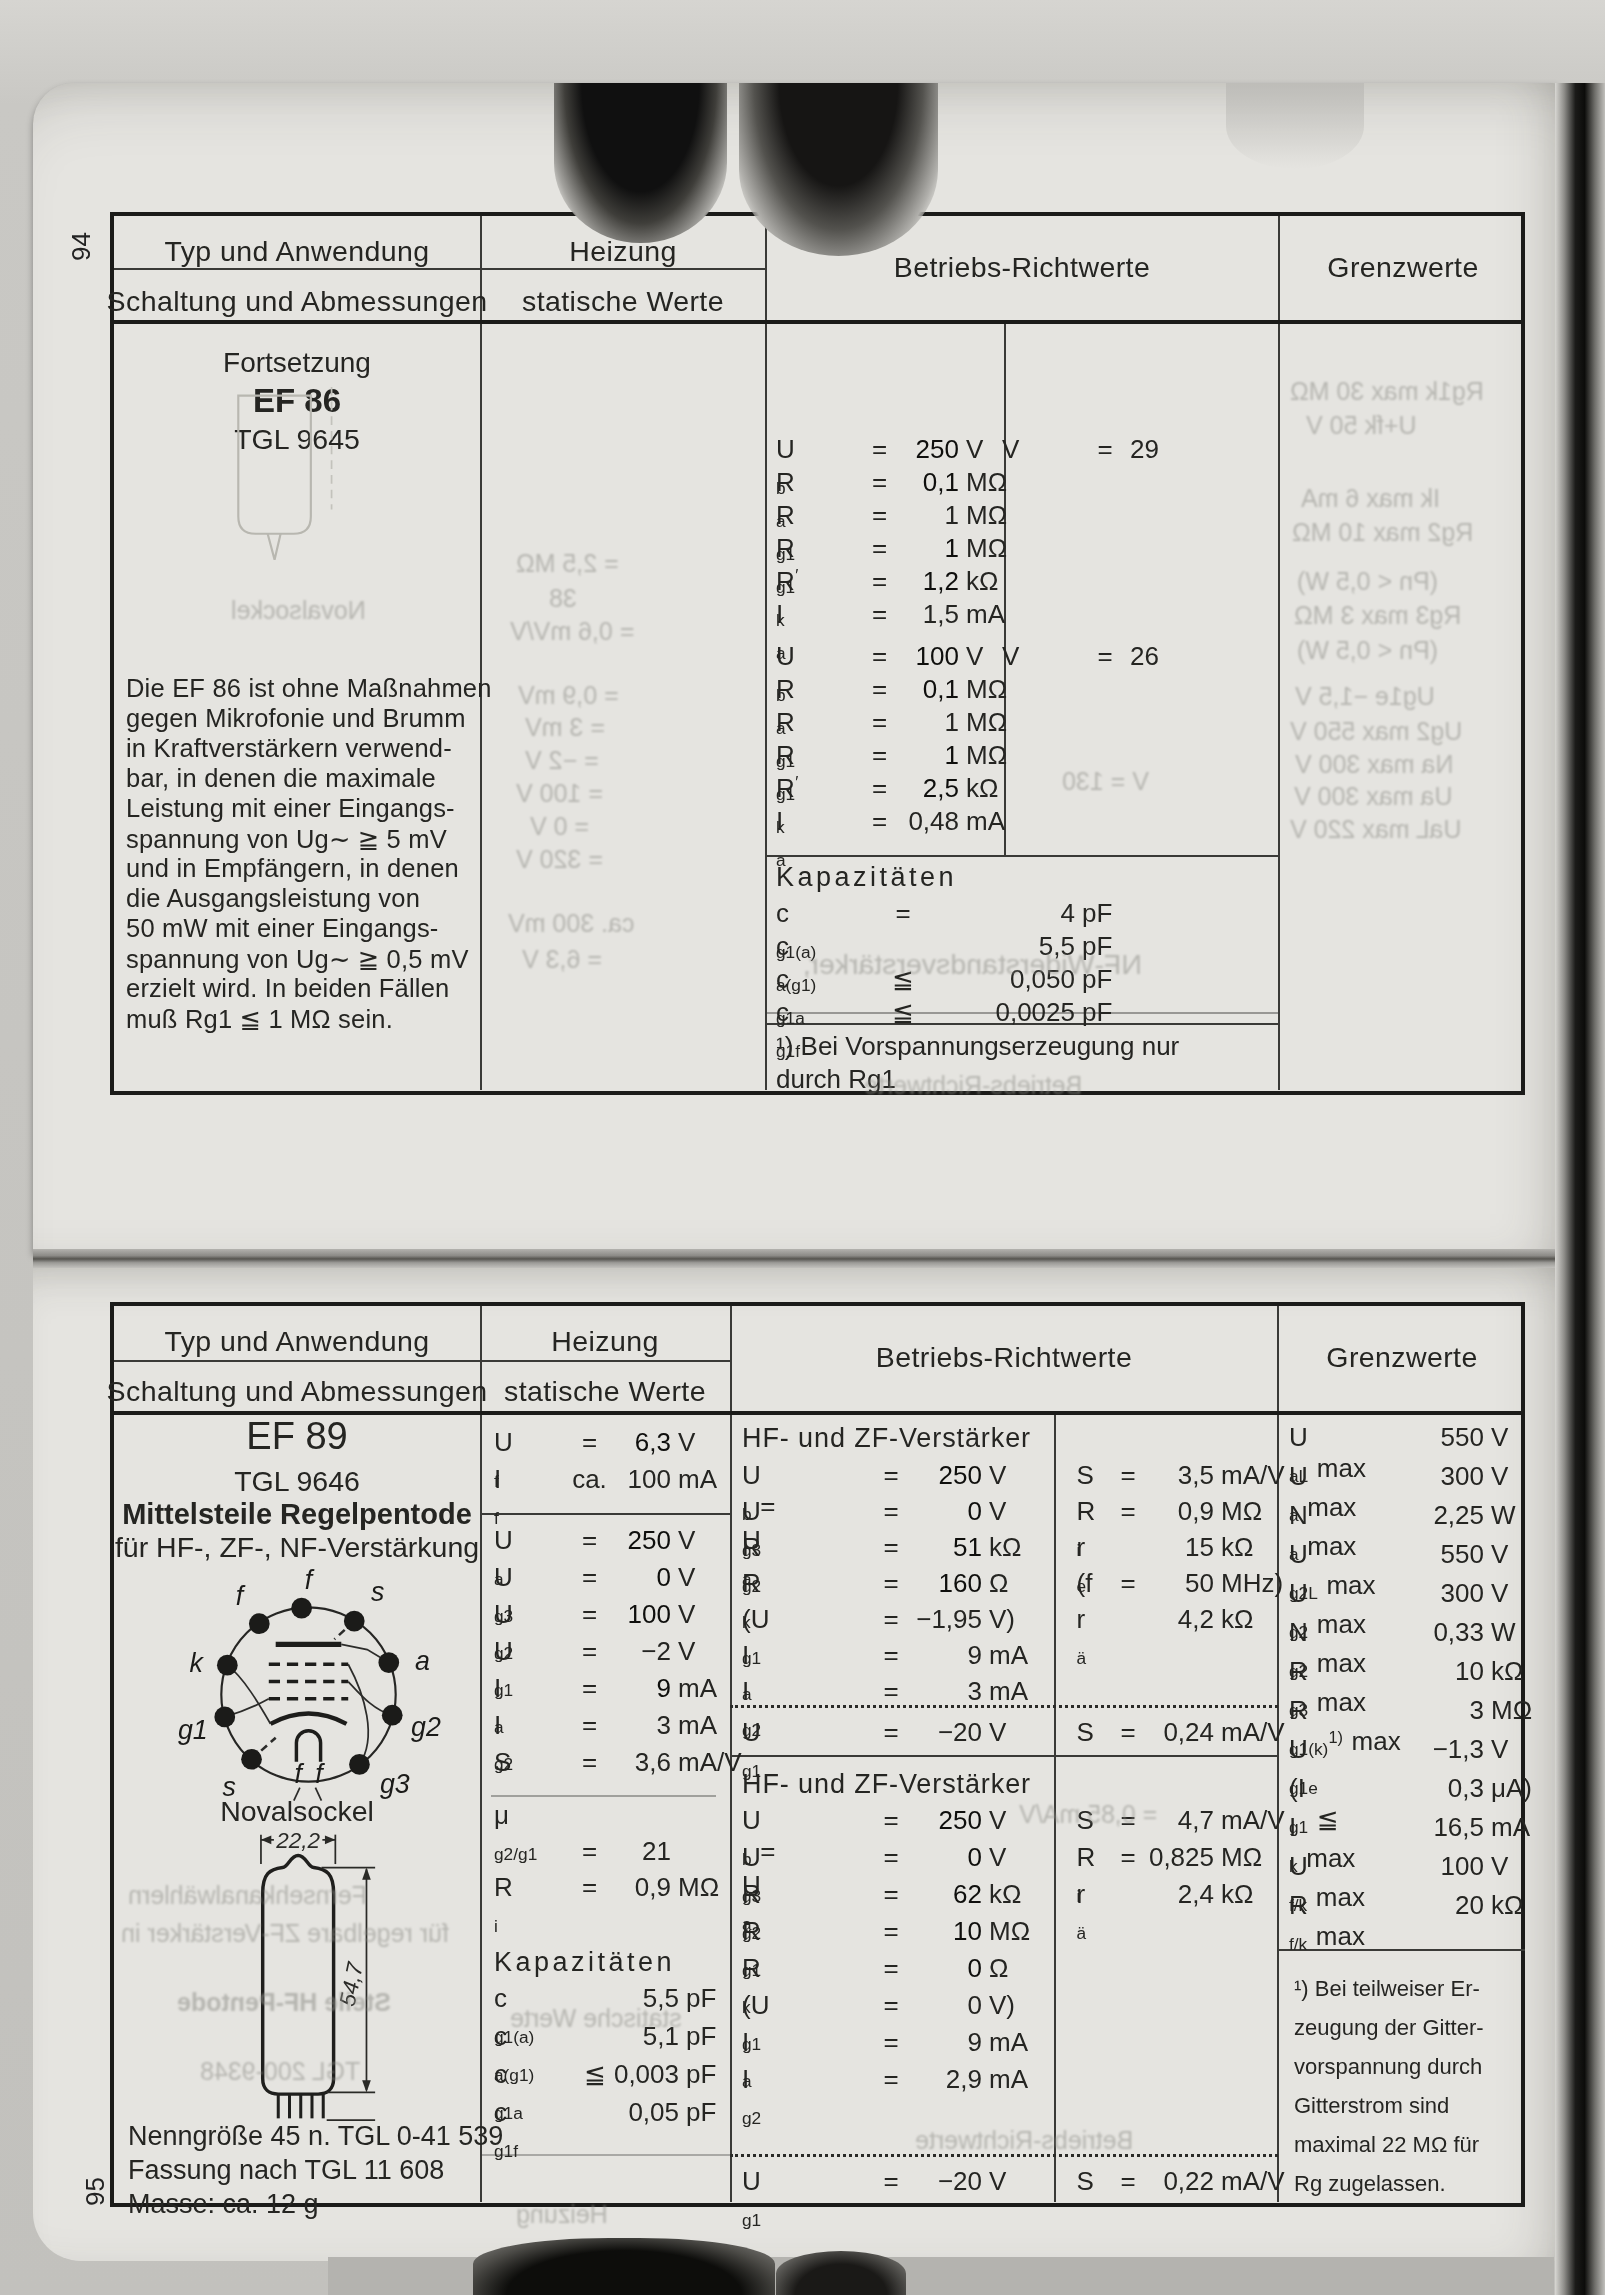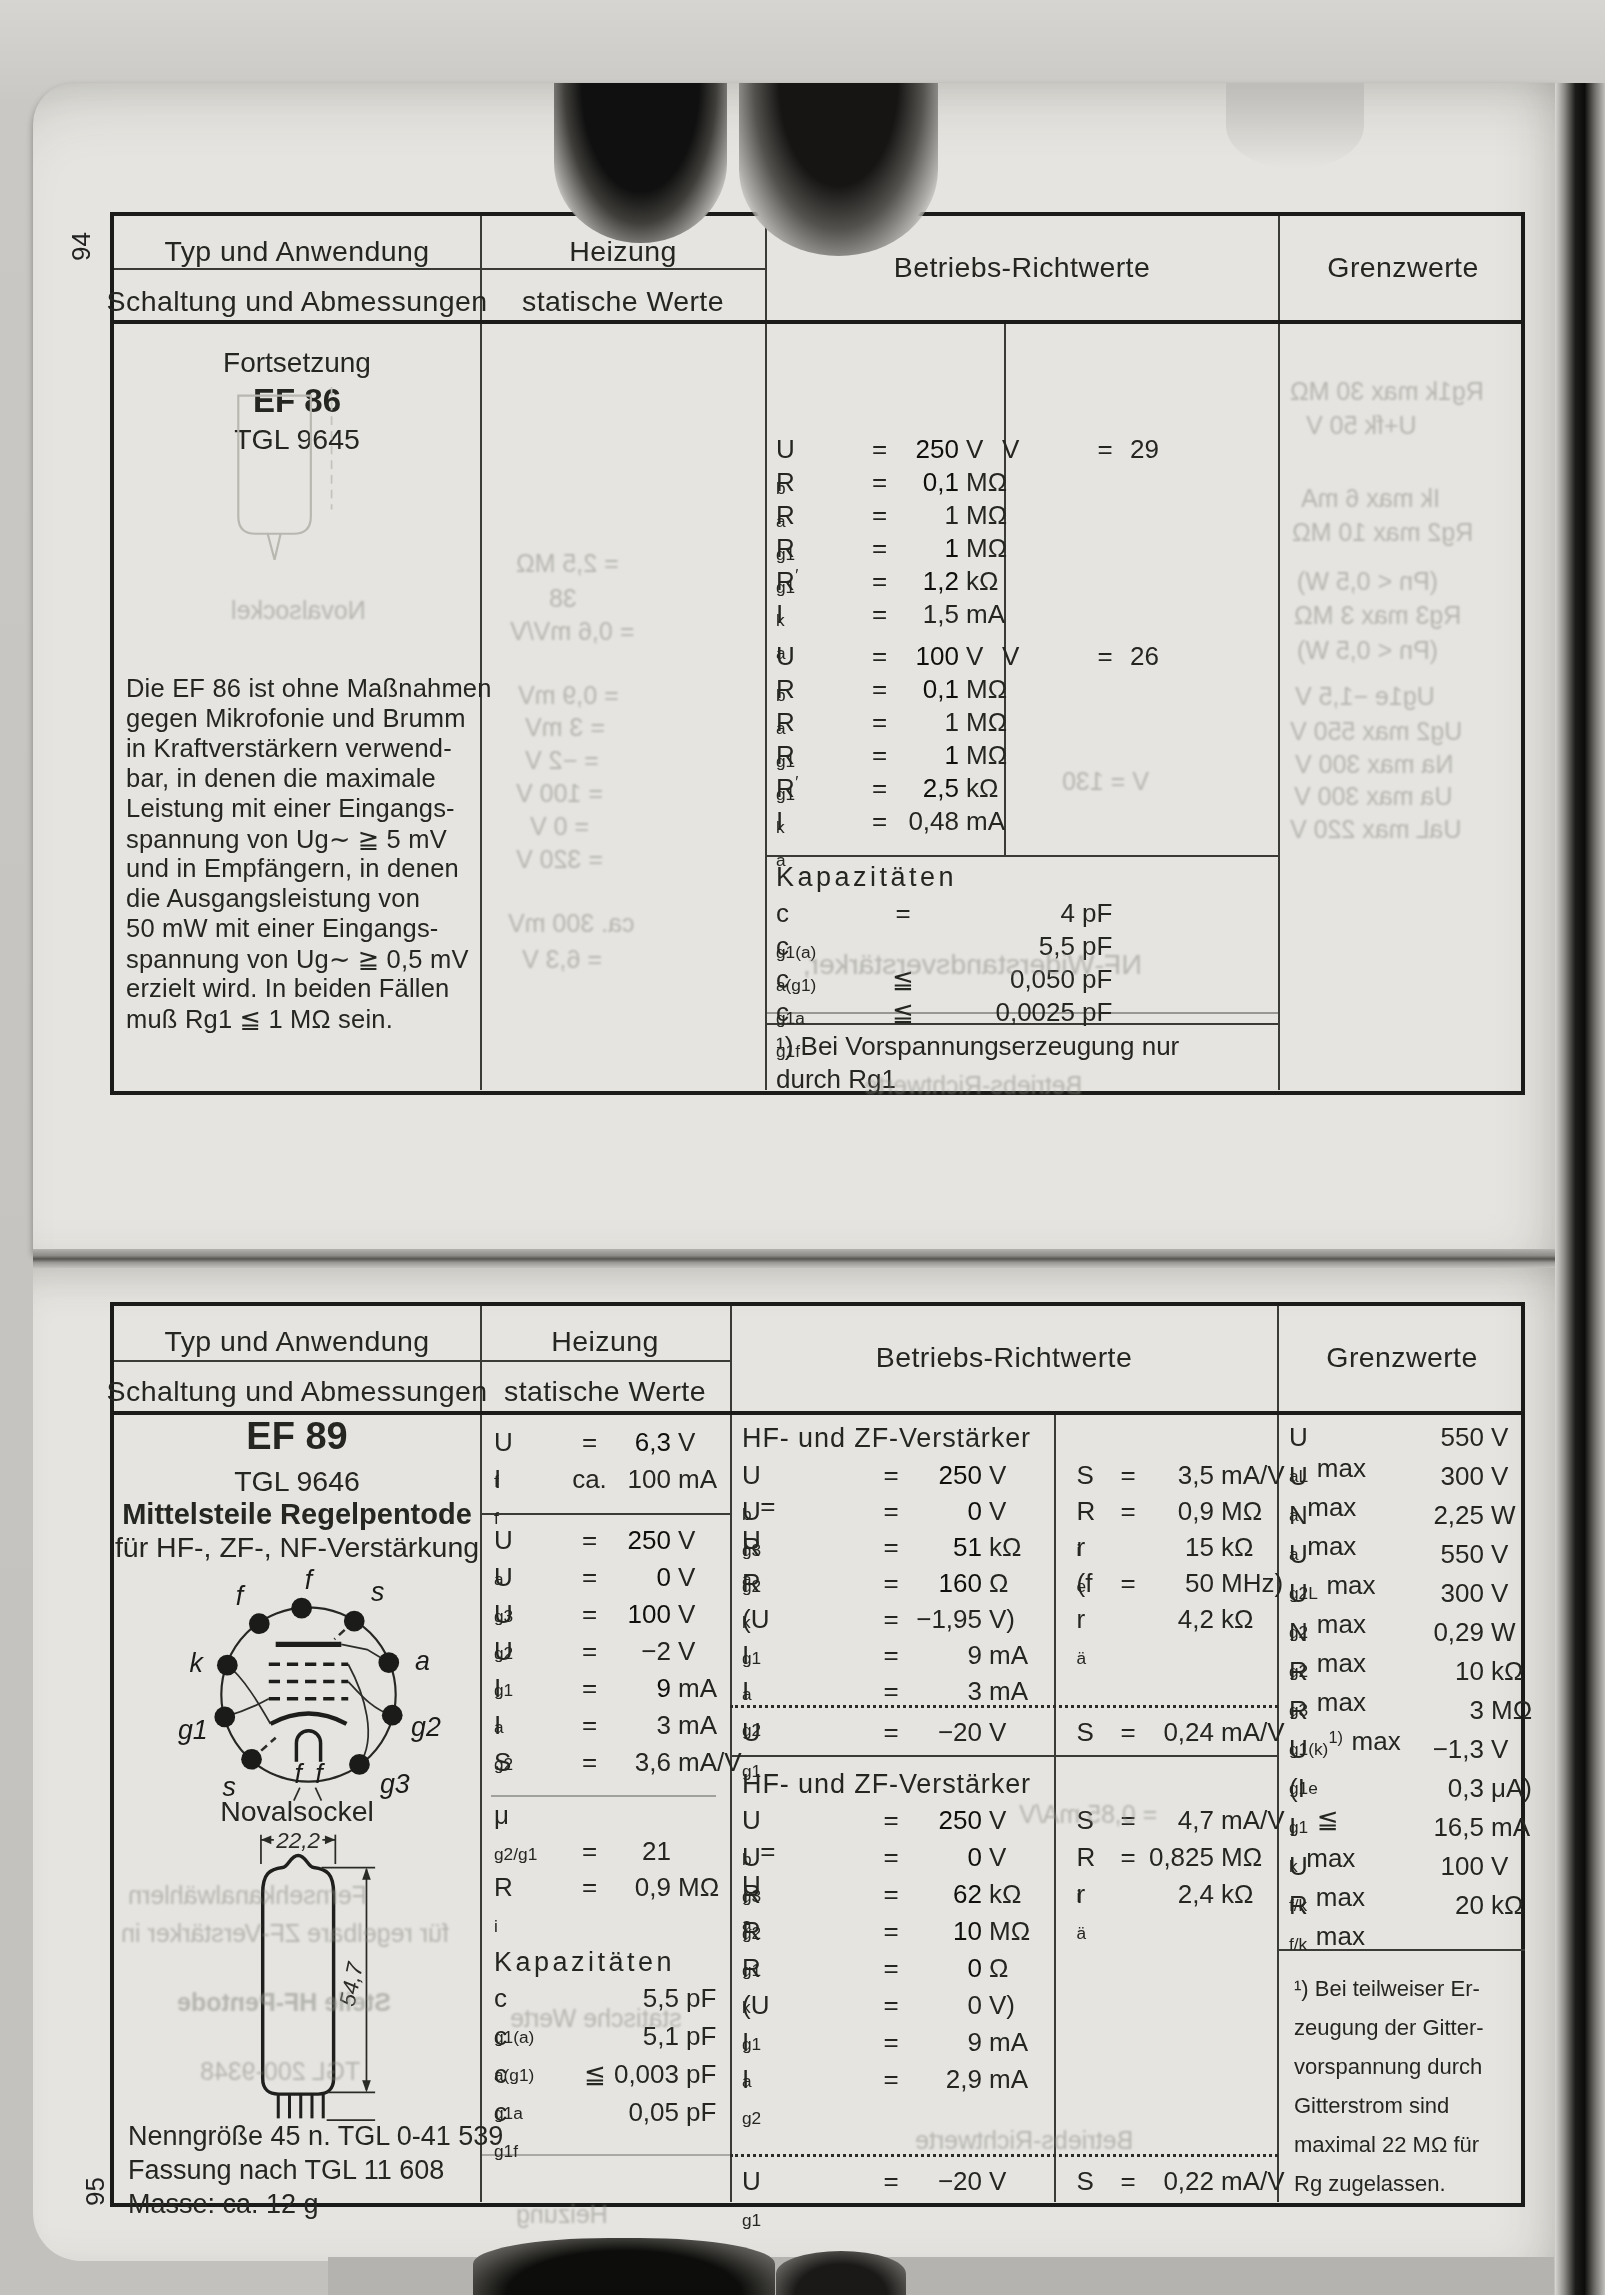--- a/index.html
+++ b/index.html
@@ -315,21 +315,21 @@
     <div class="hl" style="left:366px;top:848px;width:250px;opacity:.35"></div>
     <div class="hl" style="left:1163px;top:643px;width:248px"></div>
 
     <div class="hc" style="left:183px;top:19px">Typ und Anwendung</div>
     <div class="hc" style="left:183px;top:69px">Schaltung und Abmessungen</div>
     <div class="hc" style="left:491px;top:19px">Heizung</div>
     <div class="hc" style="left:491px;top:69px">statische Werte</div>
     <div class="hc" style="left:890px;top:35px">Betriebs-Richtwerte</div>
     <div class="hc" style="left:1288px;top:35px">Grenzwerte</div>
 
-    <div class="txt ctr" style="left:183px;top:109px;font-size:38px;font-weight:700">EF 89</div>
+    <div class="txt ctr" style="left:183px;top:109px;font-size:38px;font-weight:400">EF 89</div>
     <div class="txt ctr" style="left:183px;top:159px;font-size:28.5px">TGL 9646</div>
     <div class="txt ctr" style="left:183px;top:192px;font-size:29px;font-weight:700">Mittelsteile Regelpentode</div>
     <div class="txt ctr" style="left:183px;top:225px;font-size:28.5px">für HF-, ZF-, NF-Verstärkung</div>
 
     <svg style="left:65px;top:259px" width="259" height="259" viewBox="0 0 300 300">
       <circle cx="150" cy="150" r="101" fill="none" stroke="#262624" stroke-width="2.5"></circle>
       <line x1="112" y1="92" x2="188" y2="92" stroke="#1d1d1b" stroke-width="6"></line>
       <line x1="104" y1="115" x2="196" y2="115" stroke="#1d1d1b" stroke-width="4" stroke-dasharray="13 8"></line>
       <line x1="104" y1="135" x2="196" y2="135" stroke="#1d1d1b" stroke-width="4" stroke-dasharray="13 8"></line>
       <line x1="104" y1="155" x2="196" y2="155" stroke="#1d1d1b" stroke-width="4" stroke-dasharray="13 8"></line>
@@ -714,21 +714,21 @@
         <span class="val">550</span>
         <span class="unit">V</span>
       </div>
         <div class="prow">
         <span class="lab"><span>U</span><sub>g2</sub><sup></sup><span class="mid">max</span></span>
         <span class="val">300</span>
         <span class="unit">V</span>
       </div>
         <div class="prow">
         <span class="lab"><span>N</span><sub>g2</sub><sup></sup><span class="mid">max</span></span>
-        <span class="val">0,29</span>
+        <span class="val">0,33</span>
         <span class="unit">W</span>
       </div>
         <div class="prow">
         <span class="lab"><span>R</span><sub>g3</sub><sup></sup><span class="mid">max</span></span>
         <span class="val">10</span>
         <span class="unit">kΩ</span>
       </div>
         <div class="prow">
         <span class="lab"><span>R</span><sub>g1(k)</sub><sup>1)</sup><span class="mid">max</span></span>
         <span class="val">3</span>

